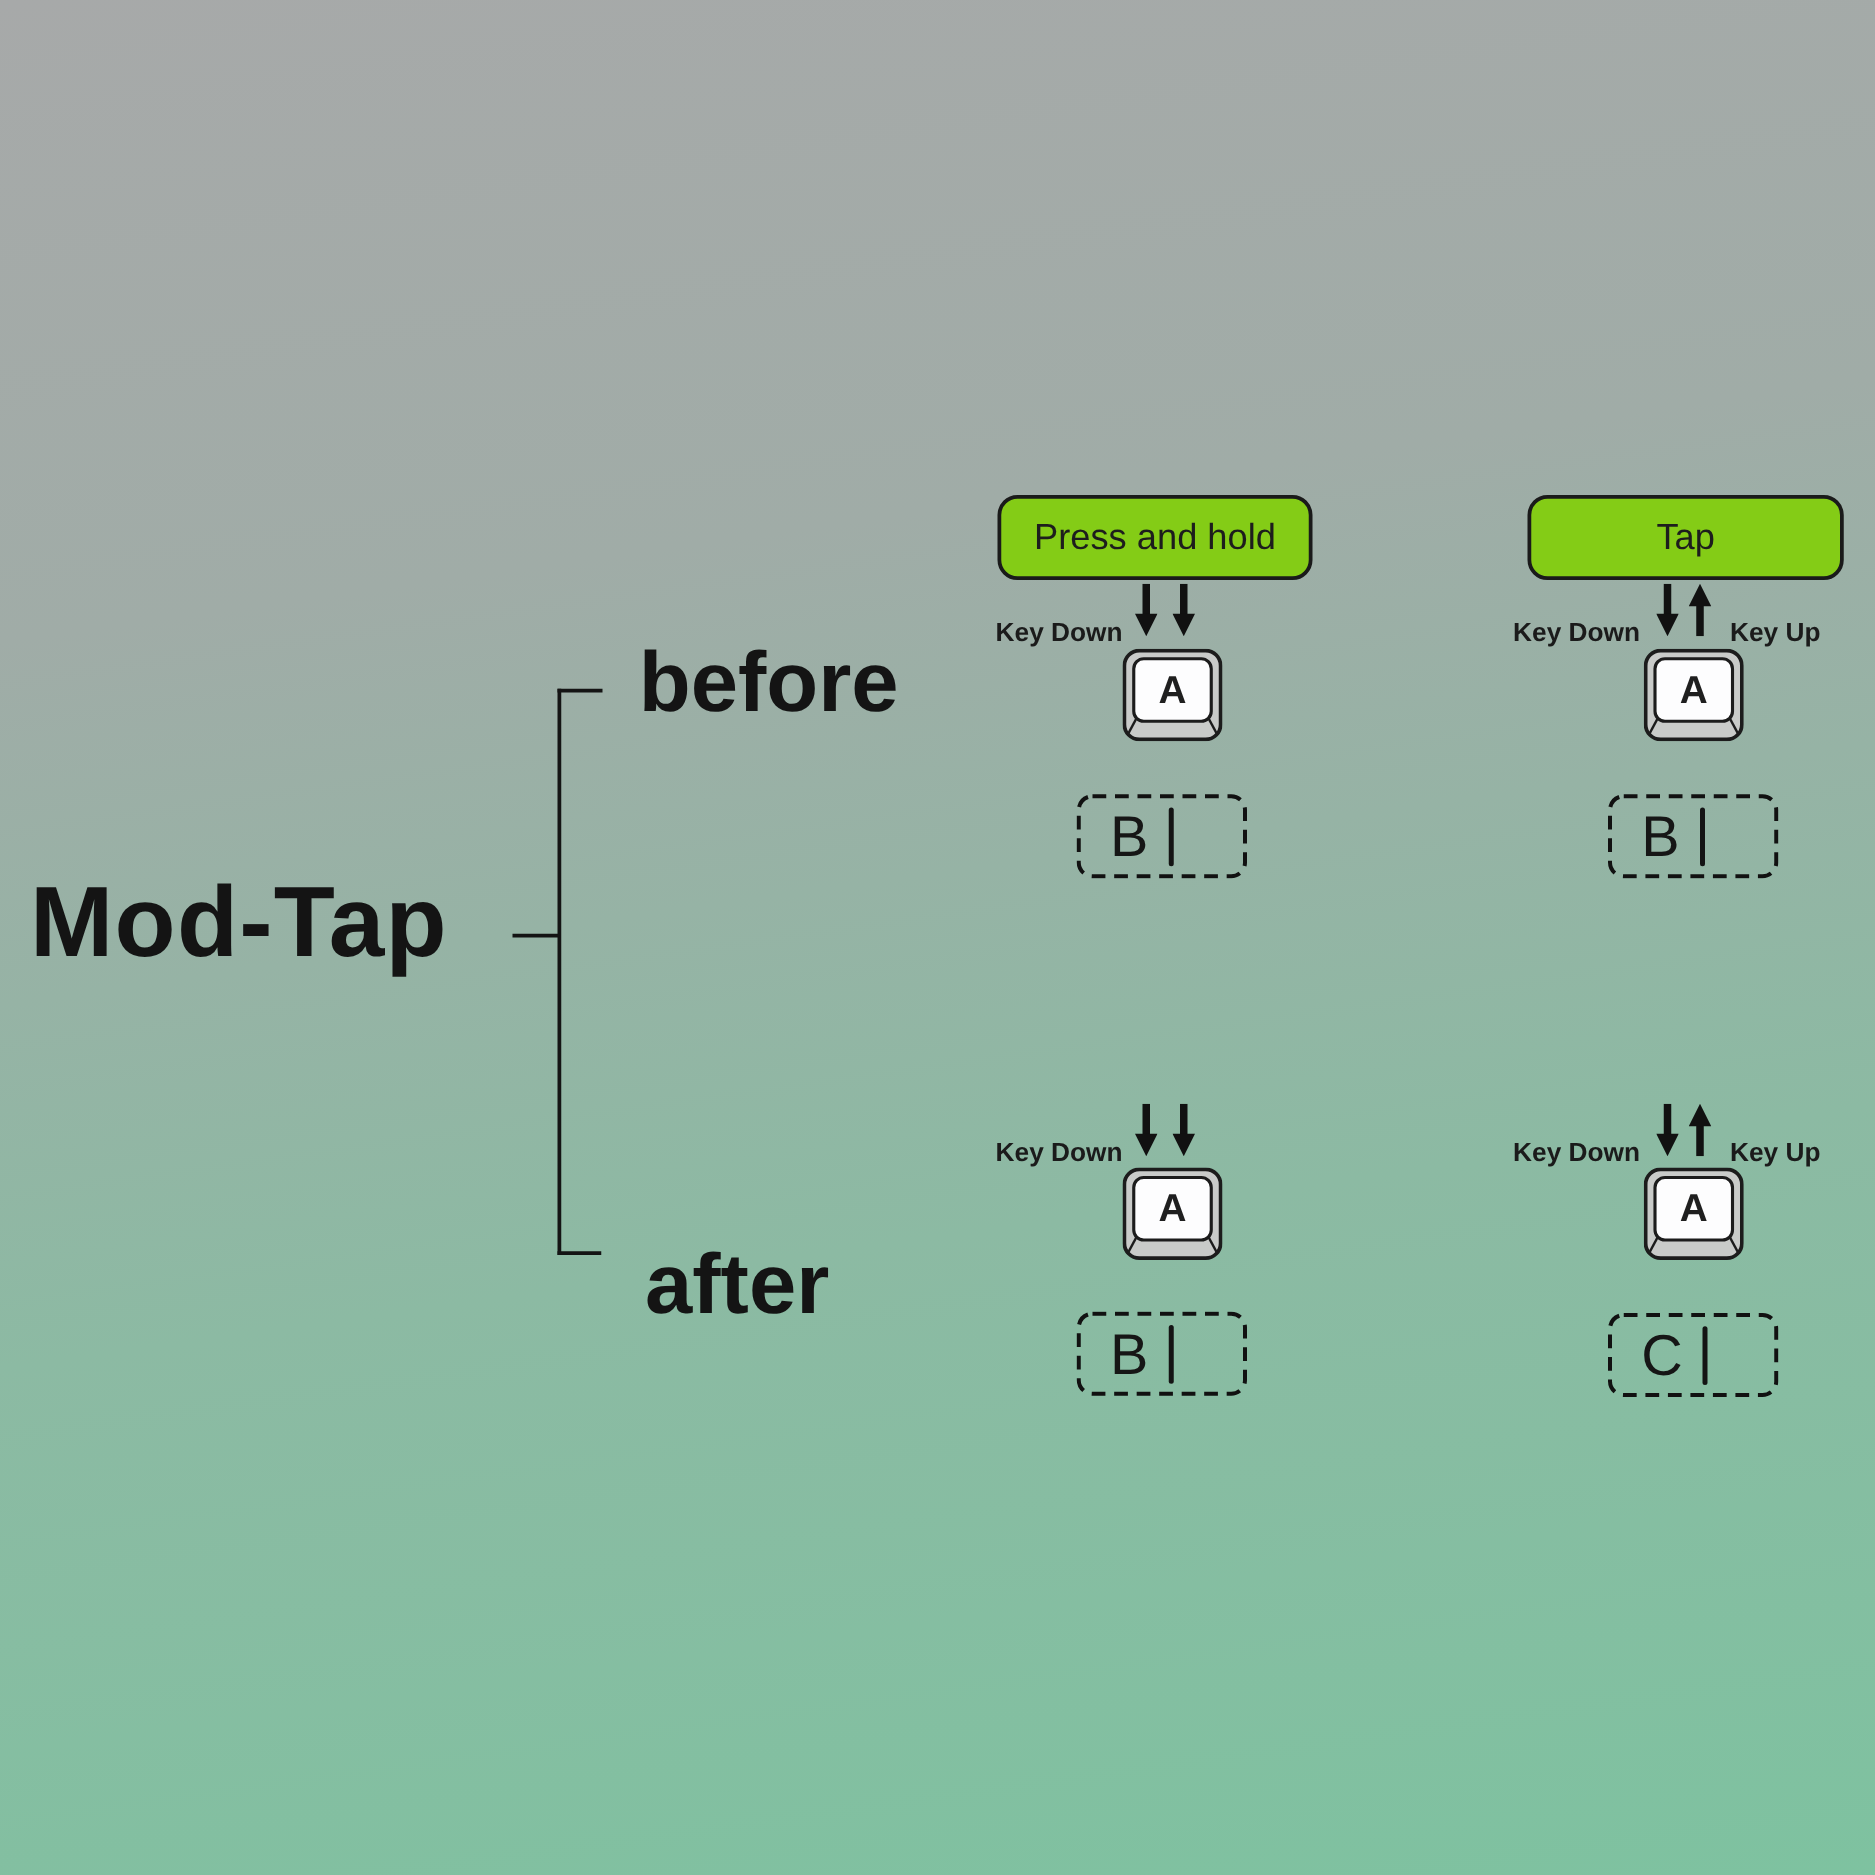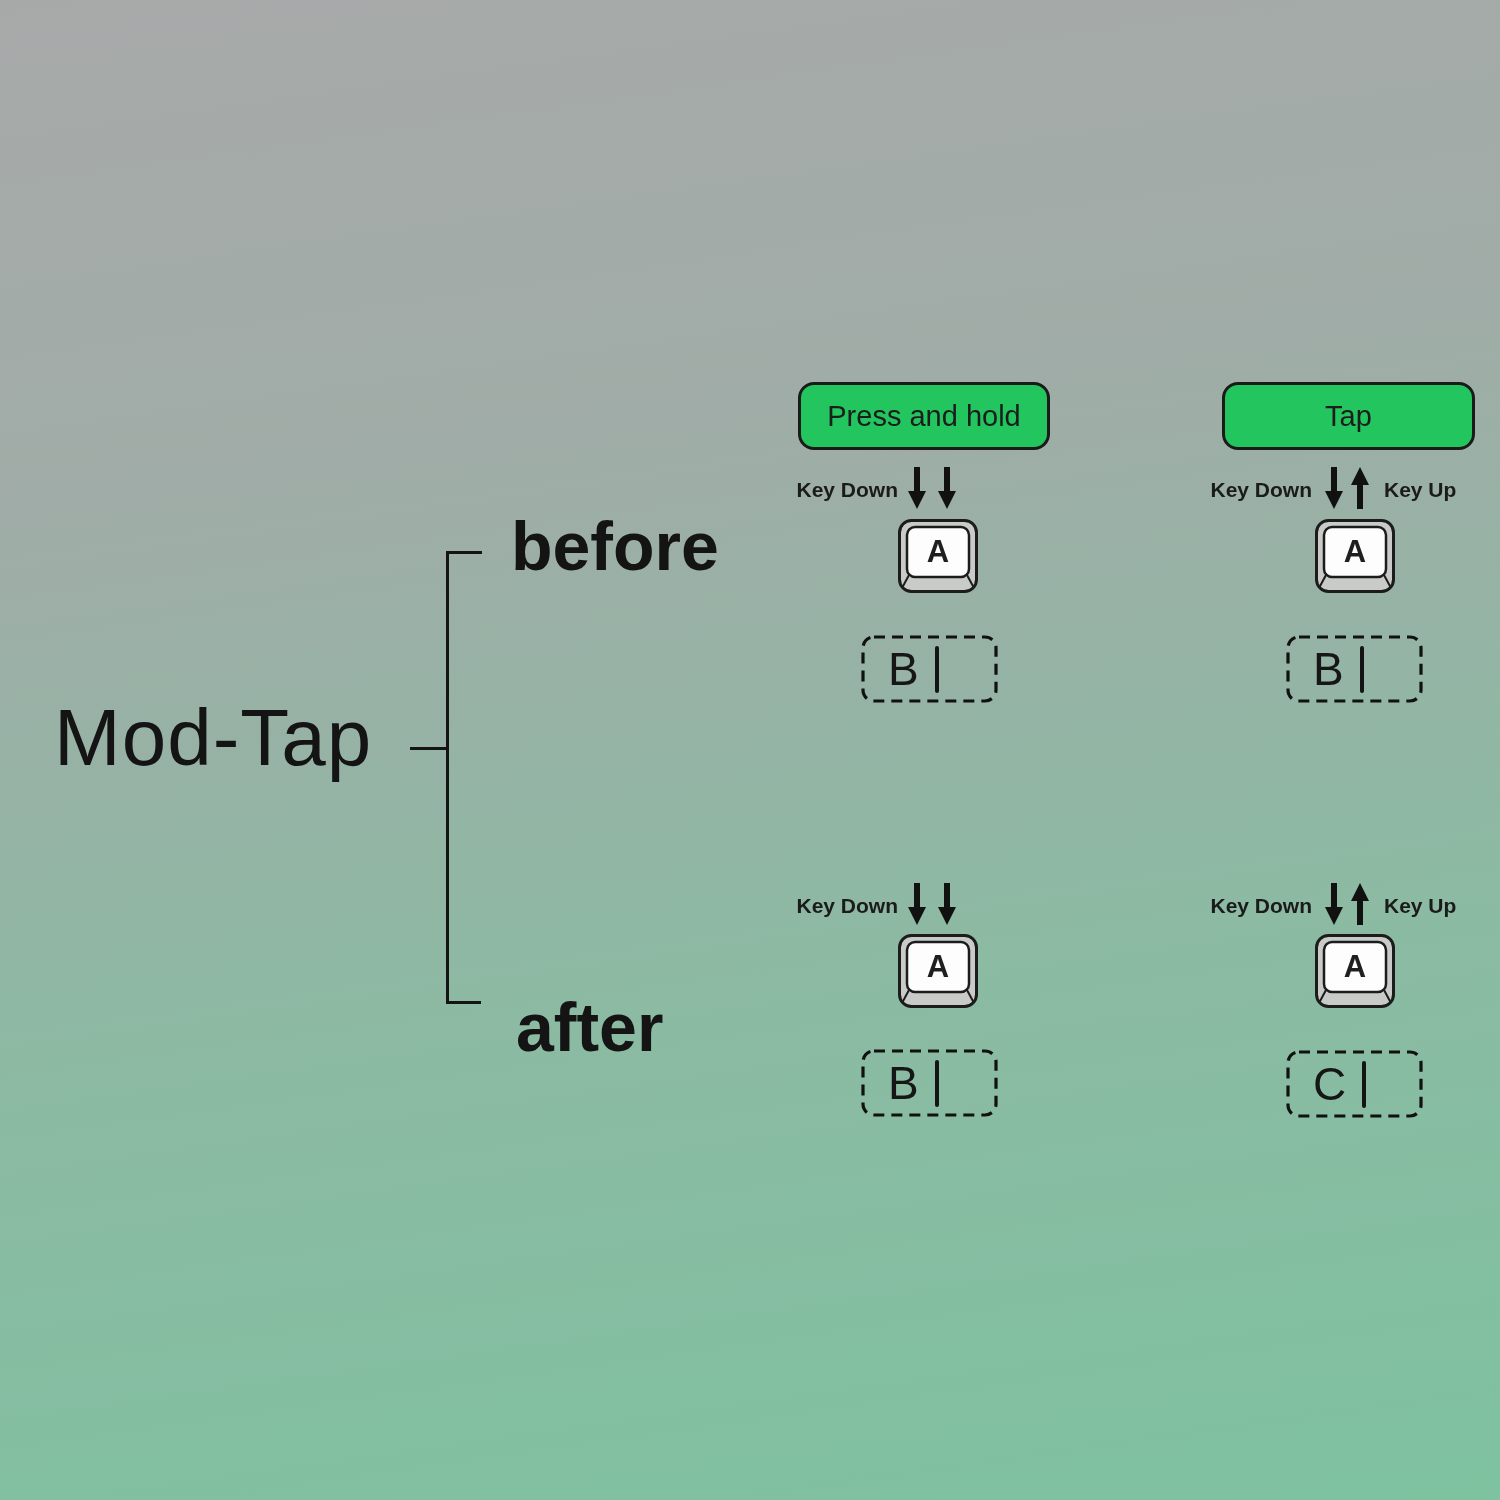--- a/index.html
+++ b/index.html
@@ -5,47 +5,47 @@
   html,body{margin:0;padding:0;}
   body{
     width:1500px;height:1500px;overflow:hidden;
     font-family:"Liberation Sans",sans-serif;
     background:linear-gradient(172deg,#a7a9a9 0%,#a0aca7 30%,#8cbaa3 64%,#7ec2a0 100%);
   }
   .canvas{position:relative;width:1500px;height:1500px;}
   
   .root-title{
     position:absolute;left:24px;top:698px;
-    font-size:80px;font-weight:400;letter-spacing:1px;line-height:1.0;
-    color:#141414;white-space:nowrap;margin-left:30px;
+    font-size:80px;font-weight:700;letter-spacing:1px;line-height:1.0;
+    color:#141414;white-space:nowrap;
   }
   .branch-label{
     position:absolute;font-size:68px;font-weight:800;line-height:1.0;
     color:#141414;white-space:nowrap;
   }
   .branch-before{left:511px;top:512px;text-align:center;}
   .branch-after{left:516px;top:961px;margin-top:32px;}
   .line{position:absolute;background:#141414;}
   .bracket-v{left:446px;top:551px;width:3px;height:453px;}
   .tick-top{left:446px;top:551px;width:36px;height:3px;}
   .tick-bottom{left:446px;top:1001px;width:35px;height:3px;}
   .root-connector{left:410px;top:747px;width:37px;height:3px;}
   
   .action-pill{
-    position:absolute;top:382px;height:62px;
-    background:#22c55e;border:3px solid #1a1a1a;border-radius:16px;
+    position:absolute;top:396px;height:62px;
+    background:#84cc16;border:3px solid #1a1a1a;border-radius:16px;
     display:flex;align-items:center;justify-content:center;
     font-size:29px;font-weight:500;color:#1d1d1d;white-space:nowrap;
   }
   .pill-hold{left:798px;width:246px;}
   .pill-tap{left:1222px;width:247px;}
   
   .evt-label{
     position:absolute;width:140px;font-size:21px;font-weight:600;
-    color:#1b1b1b;line-height:24px;white-space:nowrap;
+    color:#1b1b1b;line-height:24px;white-space:nowrap;margin-top:17px;
   }
   .lbl-right{text-align:right;}
   .lbl-left{text-align:left;}
   
   .arrow{position:absolute;width:18px;height:42px;}
   .arrow svg{display:block;}
   
   .keycap{position:absolute;width:80px;height:74px;}
   .keycap svg{position:absolute;left:0;top:0;}
   .keycap-letter{

